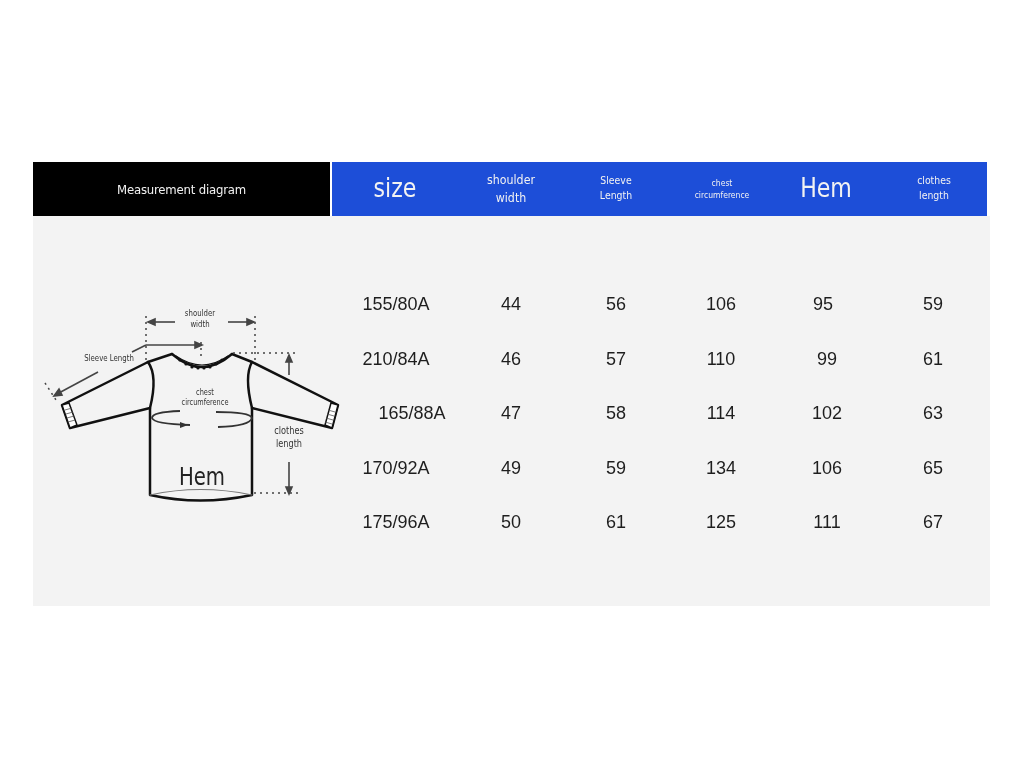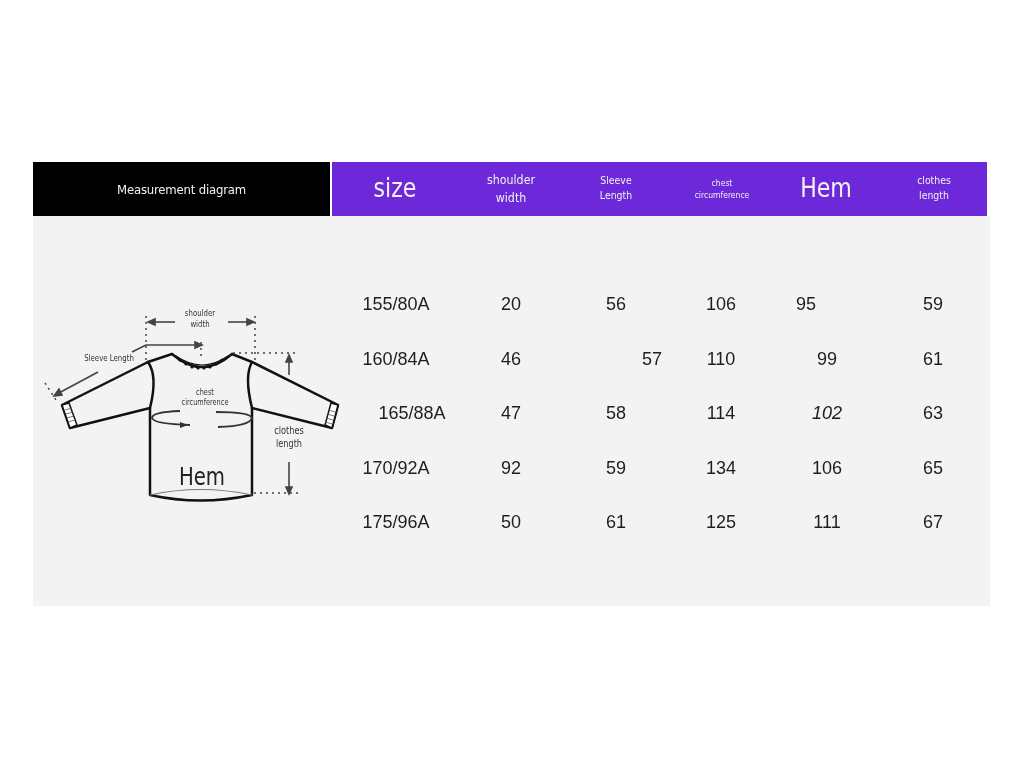--- a/index.html
+++ b/index.html
@@ -13,21 +13,21 @@
     }
     .hdr-left {
       position: absolute; left: 33px; top: 162px; width: 297px; height: 54px;
       background: #000; color: #f2f2f2;
       display: flex; align-items: center; justify-content: center;
       font-family: "DejaVu Sans Condensed", "DejaVu Sans", sans-serif;
       font-size: 13px; letter-spacing: -0.2px;
     }
     .hdr-right {
       position: absolute; left: 332px; top: 162px; width: 655px; height: 54px;
-      background: #6d28d9; color: #f2f2f2;
+      background: #1d4ed8; color: #f2f2f2;
       font-family: "DejaVu Sans", sans-serif;
     }
     .hcell {
       position: absolute; top: 0; height: 54px;
       display: flex; align-items: center; justify-content: center; text-align: center;
       transform: translateX(-50%); white-space: pre-line; line-height: 1.35;
     }
     .h-size { font-size: 26px; transform: translateX(-50%) scaleX(0.85); }
     .h-shoulder { font-size: 13px; transform: translateX(-50%) scaleX(0.85); }
     .h-sleeve { font-size: 11px; transform: translateX(-50%) scaleX(0.85); }
@@ -65,45 +65,45 @@
 Length</div>
   <div class="hcell h-chest" style="left:390px;">chest
 circumference</div>
   <div class="hcell h-hem" style="left:494px;">Hem</div>
   <div class="hcell h-clothes" style="left:602px;">clothes
 length</div>
 </div>
 
 <div class="row" style="top:294px;">
   <span class="cell" style="left:396px;">155/80A</span>
-  <span class="cell" style="left:511px;">20</span>
+  <span class="cell" style="left:511px;">44</span>
   <span class="cell" style="left:616px;">56</span>
   <span class="cell" style="left:721px;">106</span>
-  <span class="cell" style="left:806px;">95</span>
+  <span class="cell" style="left:823px;">95</span>
   <span class="cell" style="left:933px;">59</span>
 </div>
 <div class="row" style="top:349px;">
-  <span class="cell" style="left:396px;">160/84A</span>
+  <span class="cell" style="left:396px;">210/84A</span>
   <span class="cell" style="left:511px;">46</span>
-  <span class="cell" style="left:616px;margin-left:36px;">57</span>
+  <span class="cell" style="left:616px;">57</span>
   <span class="cell" style="left:721px;">110</span>
   <span class="cell" style="left:827px;">99</span>
   <span class="cell" style="left:933px;">61</span>
 </div>
 <div class="row" style="top:403px;">
   <span class="cell" style="left:412px;">165/88A</span>
   <span class="cell" style="left:511px;">47</span>
   <span class="cell" style="left:616px;">58</span>
   <span class="cell" style="left:721px;">114</span>
-  <span class="cell" style="left:827px;font-style:italic;">102</span>
+  <span class="cell" style="left:827px;">102</span>
   <span class="cell" style="left:933px;">63</span>
 </div>
 <div class="row" style="top:458px;">
   <span class="cell" style="left:396px;">170/92A</span>
-  <span class="cell" style="left:511px;">92</span>
+  <span class="cell" style="left:511px;">49</span>
   <span class="cell" style="left:616px;">59</span>
   <span class="cell" style="left:721px;">134</span>
   <span class="cell" style="left:827px;">106</span>
   <span class="cell" style="left:933px;">65</span>
 </div>
 <div class="row" style="top:512px;">
   <span class="cell" style="left:396px;">175/96A</span>
   <span class="cell" style="left:511px;">50</span>
   <span class="cell" style="left:616px;">61</span>
   <span class="cell" style="left:721px;text-align:right;">125</span>

